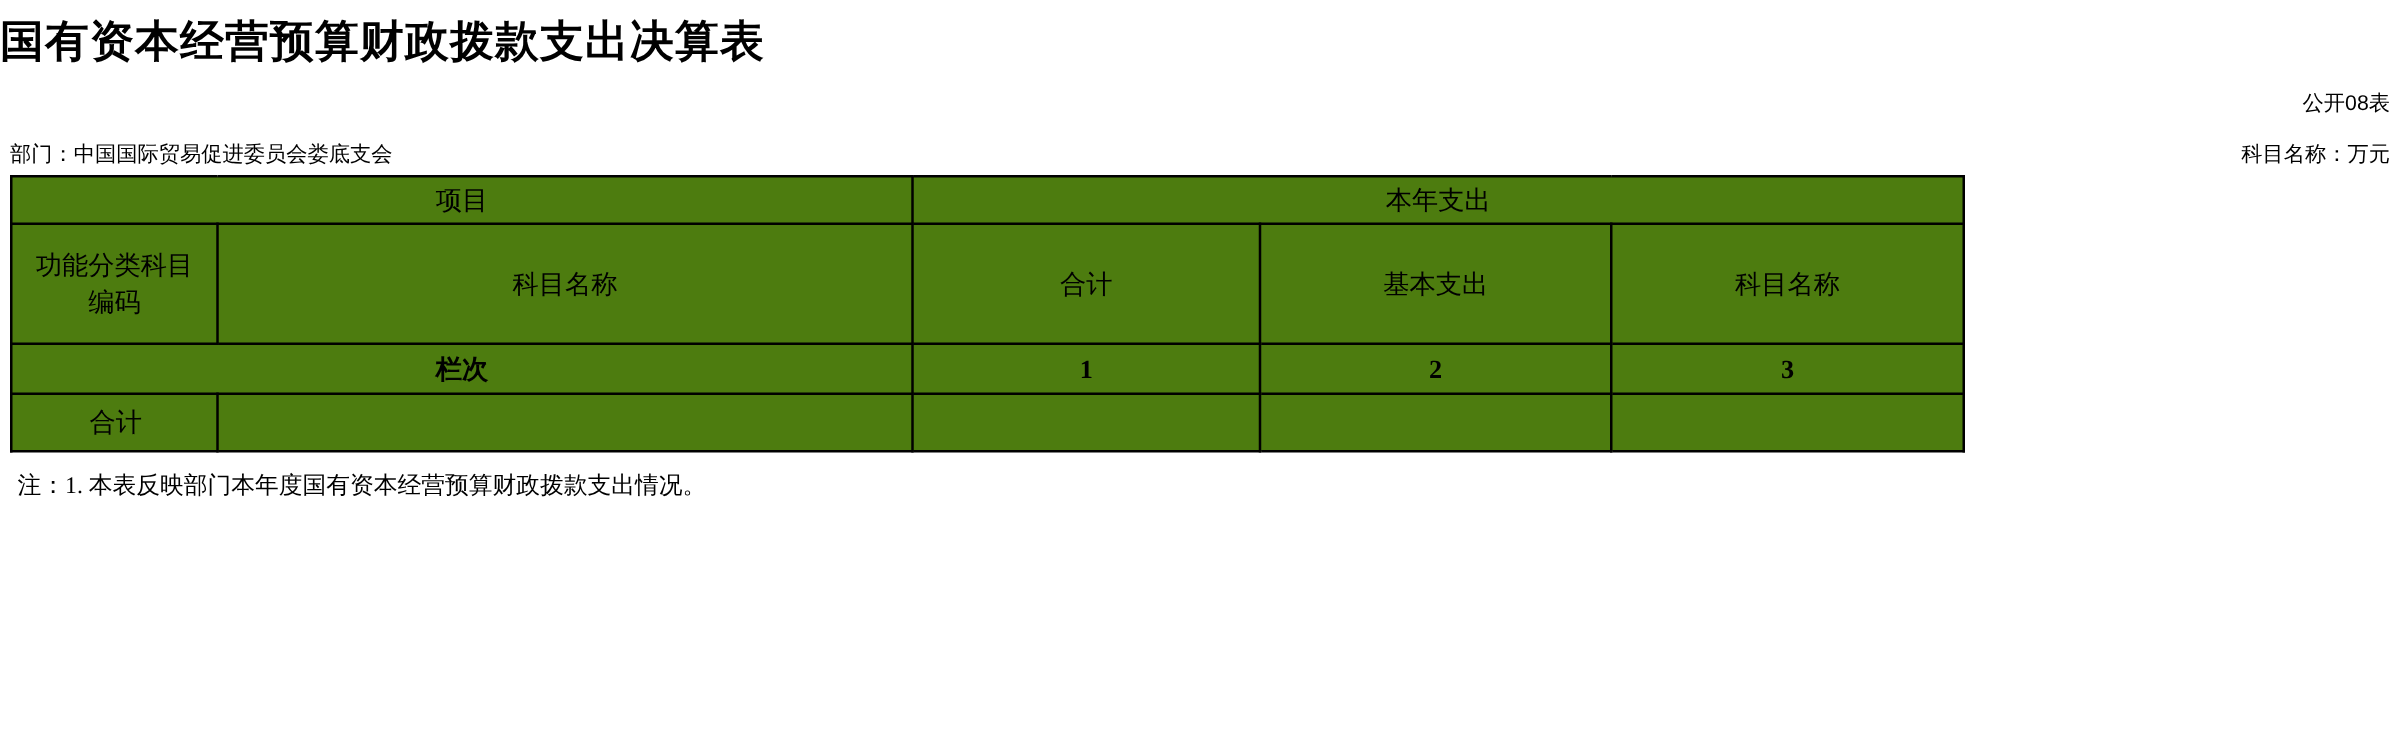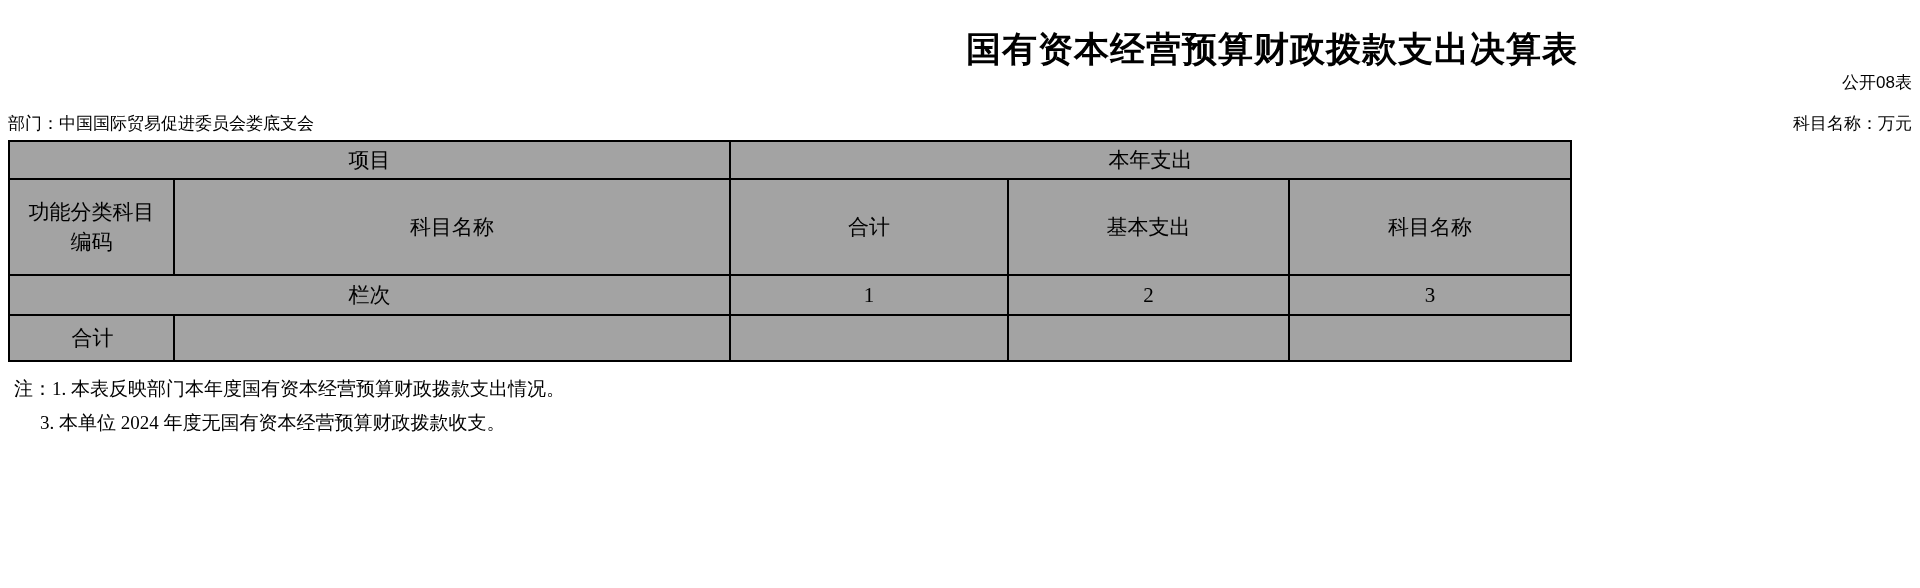--- a/index.html
+++ b/index.html
@@ -19,23 +19,23 @@
     position: relative;
     width: 1920px;
     height: 588px;
     box-sizing: border-box;
   }
 
   
   .doc-title {
     position: absolute;
     left: 0;
-    top: 28px;
+    top: 12px;
     width: 1578px;
-    text-align: right;
+    text-align: left;
     font-family: "Liberation Serif", "DejaVu Serif", serif;
     font-weight: bold;
     font-size: 35px;
     letter-spacing: 1px;
     line-height: 44px;
     white-space: nowrap;
   }
 
   
   .sheet-code {
@@ -78,39 +78,39 @@
     width: 1562px;
     font-family: "Liberation Serif", "DejaVu Serif", serif;
     font-size: 21px;
   }
 
   table.fin td {
     border: 2px solid #000000;
     padding: 0;
     text-align: center;
     vertical-align: middle;
-    background: #a3a3a3;
+    background: #4d7c0f;
   }
 
   .cell-pad {
     padding: 4px 6px;
     line-height: 28px;
   }
 
   
   .r-group { height: 38px; }
   .r-group td { font-size: 21px; }
 
   
   .r-sub { height: 96px; margin-top: 36px; }
   .r-sub td { font-size: 21px; }
 
   
   .r-lineno { height: 40px; }
-  .r-lineno td { font-size: 21px; }
+  .r-lineno td { font-size: 21px; font-weight: bold; }
 
   
   .r-data { height: 46px; }
   .r-data td {
     background: #ffffff;
     text-align: left;
   }
   .r-data td.num { text-align: center; }
   .r-data .cell-pad { padding-left: 8px; }
 
@@ -224,16 +224,15 @@
             <div class="cell-pad"></div>
           </td>
         </tr>
 
       </tbody>
     </table>
   </div>
 
   <div class="notes">
     <div class="note-line">注：1. 本表反映部门本年度国有资本经营预算财政拨款支出情况。</div>
-    <div class="note-line indent">3. 本单位 2024 年度无国有资本经营预算财政拨款收支。</div>
   </div>
 
 </div>
 
 </body></html>

